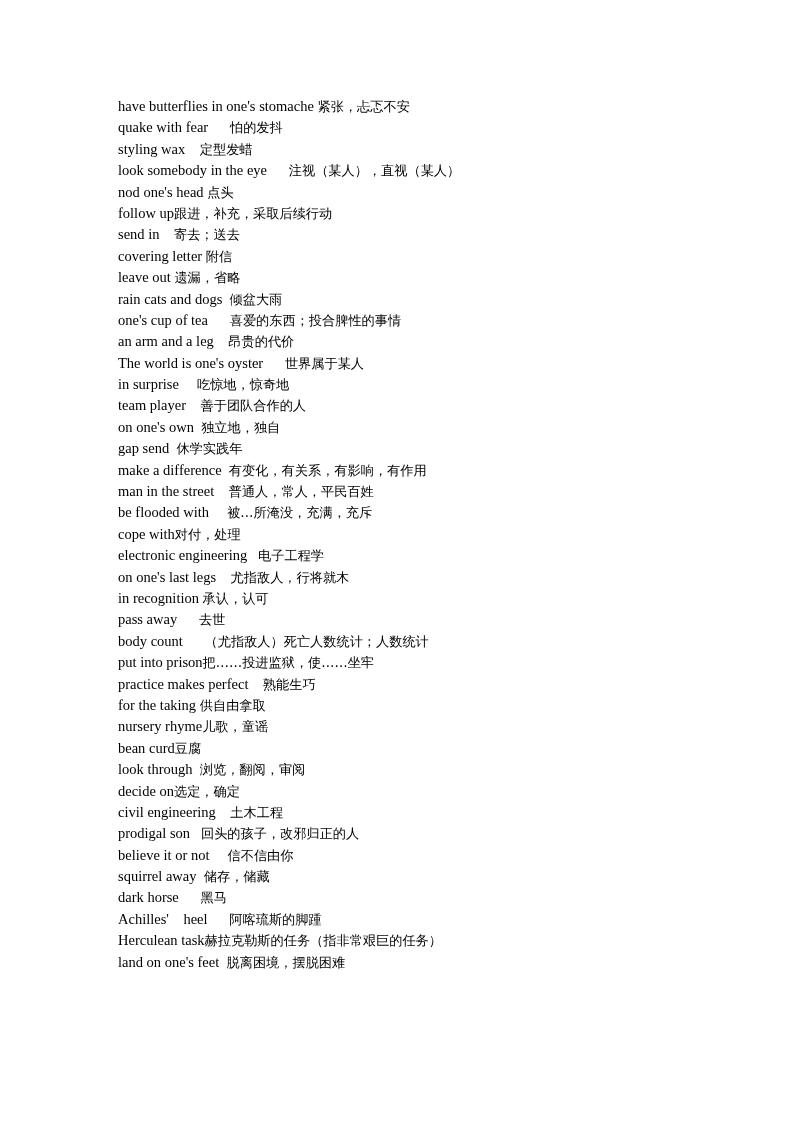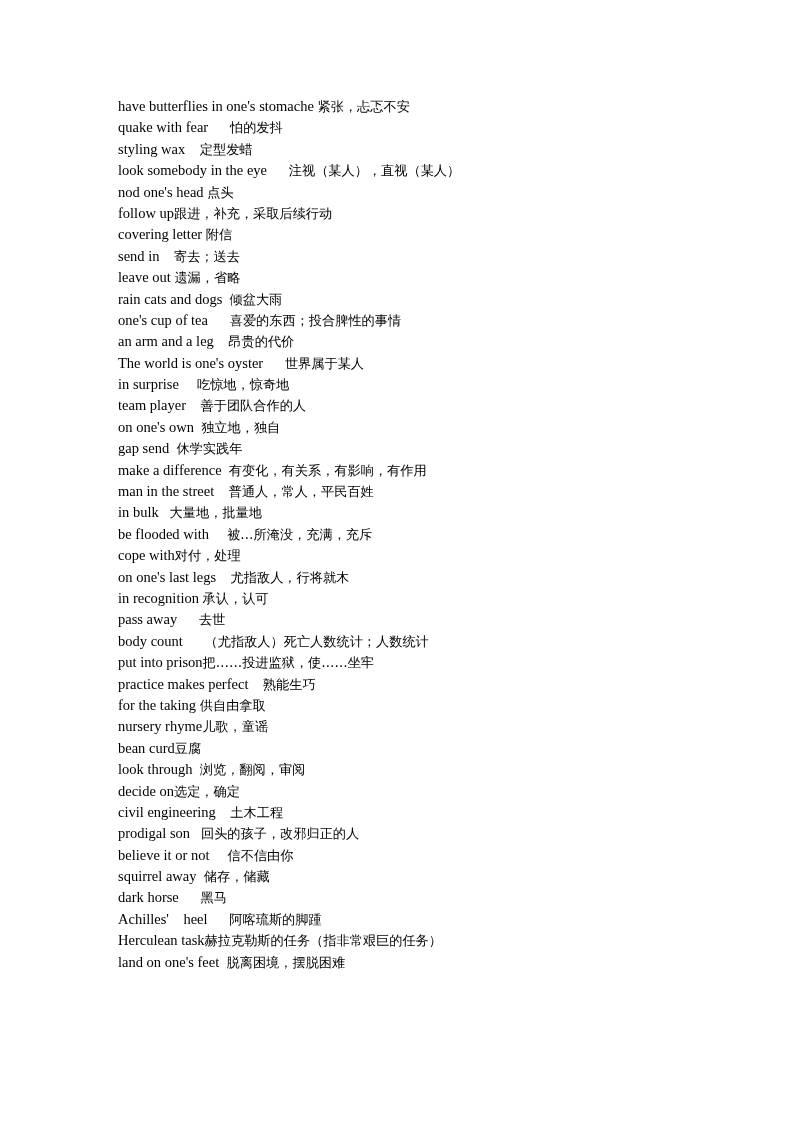--- a/index.html
+++ b/index.html
@@ -54,36 +54,36 @@
 <body>
 
 <div id="glossary-page">
   <ul id="glossary-list">
       <li class="entry-line"><span class="term">have butterflies in one's stomache </span><span class="gloss">紧张，忐忑不安</span></li>
       <li class="entry-line"><span class="term">quake with fear      </span><span class="gloss">怕的发抖</span></li>
       <li class="entry-line"><span class="term">styling wax    </span><span class="gloss">定型发蜡</span></li>
       <li class="entry-line"><span class="term">look somebody in the eye      </span><span class="gloss">注视（某人），直视（某人）</span></li>
       <li class="entry-line"><span class="term">nod one's head </span><span class="gloss">点头</span></li>
       <li class="entry-line"><span class="term">follow up</span><span class="gloss">跟进，补充，采取后续行动</span></li>
+      <li class="entry-line"><span class="term">send in    </span><span class="gloss">寄去；送去</span></li>
       <li class="entry-line"><span class="term">covering letter </span><span class="gloss">附信</span></li>
-      <li class="entry-line"><span class="term">send in    </span><span class="gloss">寄去；送去</span></li>
       <li class="entry-line"><span class="term">leave out </span><span class="gloss">遗漏，省略</span></li>
       <li class="entry-line"><span class="term">rain cats and dogs  </span><span class="gloss">倾盆大雨</span></li>
       <li class="entry-line"><span class="term">one's cup of tea      </span><span class="gloss">喜爱的东西；投合脾性的事情</span></li>
       <li class="entry-line"><span class="term">an arm and a leg    </span><span class="gloss">昂贵的代价</span></li>
       <li class="entry-line"><span class="term">The world is one's oyster      </span><span class="gloss">世界属于某人</span></li>
       <li class="entry-line"><span class="term">in surprise     </span><span class="gloss">吃惊地，惊奇地</span></li>
       <li class="entry-line"><span class="term">team player    </span><span class="gloss">善于团队合作的人</span></li>
       <li class="entry-line"><span class="term">on one's own  </span><span class="gloss">独立地，独自</span></li>
       <li class="entry-line"><span class="term">gap send  </span><span class="gloss">休学实践年</span></li>
       <li class="entry-line"><span class="term">make a difference  </span><span class="gloss">有变化，有关系，有影响，有作用</span></li>
       <li class="entry-line"><span class="term">man in the street    </span><span class="gloss">普通人，常人，平民百姓</span></li>
-      <li class="entry-line"><span class="term">in bulk   </span><span class="gloss">大量地，批量地</span></li>
       <li class="entry-line"><span class="term">be flooded with     </span><span class="gloss">被…所淹没，充满，充斥</span></li>
       <li class="entry-line"><span class="term">cope with</span><span class="gloss">对付，处理</span></li>
+      <li class="entry-line"><span class="term">electronic engineering   </span><span class="gloss">电子工程学</span></li>
       <li class="entry-line"><span class="term">on one's last legs    </span><span class="gloss">尤指敌人，行将就木</span></li>
       <li class="entry-line"><span class="term">in recognition </span><span class="gloss">承认，认可</span></li>
       <li class="entry-line"><span class="term">pass away      </span><span class="gloss">去世</span></li>
       <li class="entry-line"><span class="term">body count      </span><span class="gloss">（尤指敌人）死亡人数统计；人数统计</span></li>
       <li class="entry-line"><span class="term">put into prison</span><span class="gloss">把……投进监狱，使……坐牢</span></li>
       <li class="entry-line"><span class="term">practice makes perfect    </span><span class="gloss">熟能生巧</span></li>
       <li class="entry-line"><span class="term">for the taking </span><span class="gloss">供自由拿取</span></li>
       <li class="entry-line"><span class="term">nursery rhyme</span><span class="gloss">儿歌，童谣</span></li>
       <li class="entry-line"><span class="term">bean curd</span><span class="gloss">豆腐</span></li>
       <li class="entry-line"><span class="term">look through  </span><span class="gloss">浏览，翻阅，审阅</span></li>

